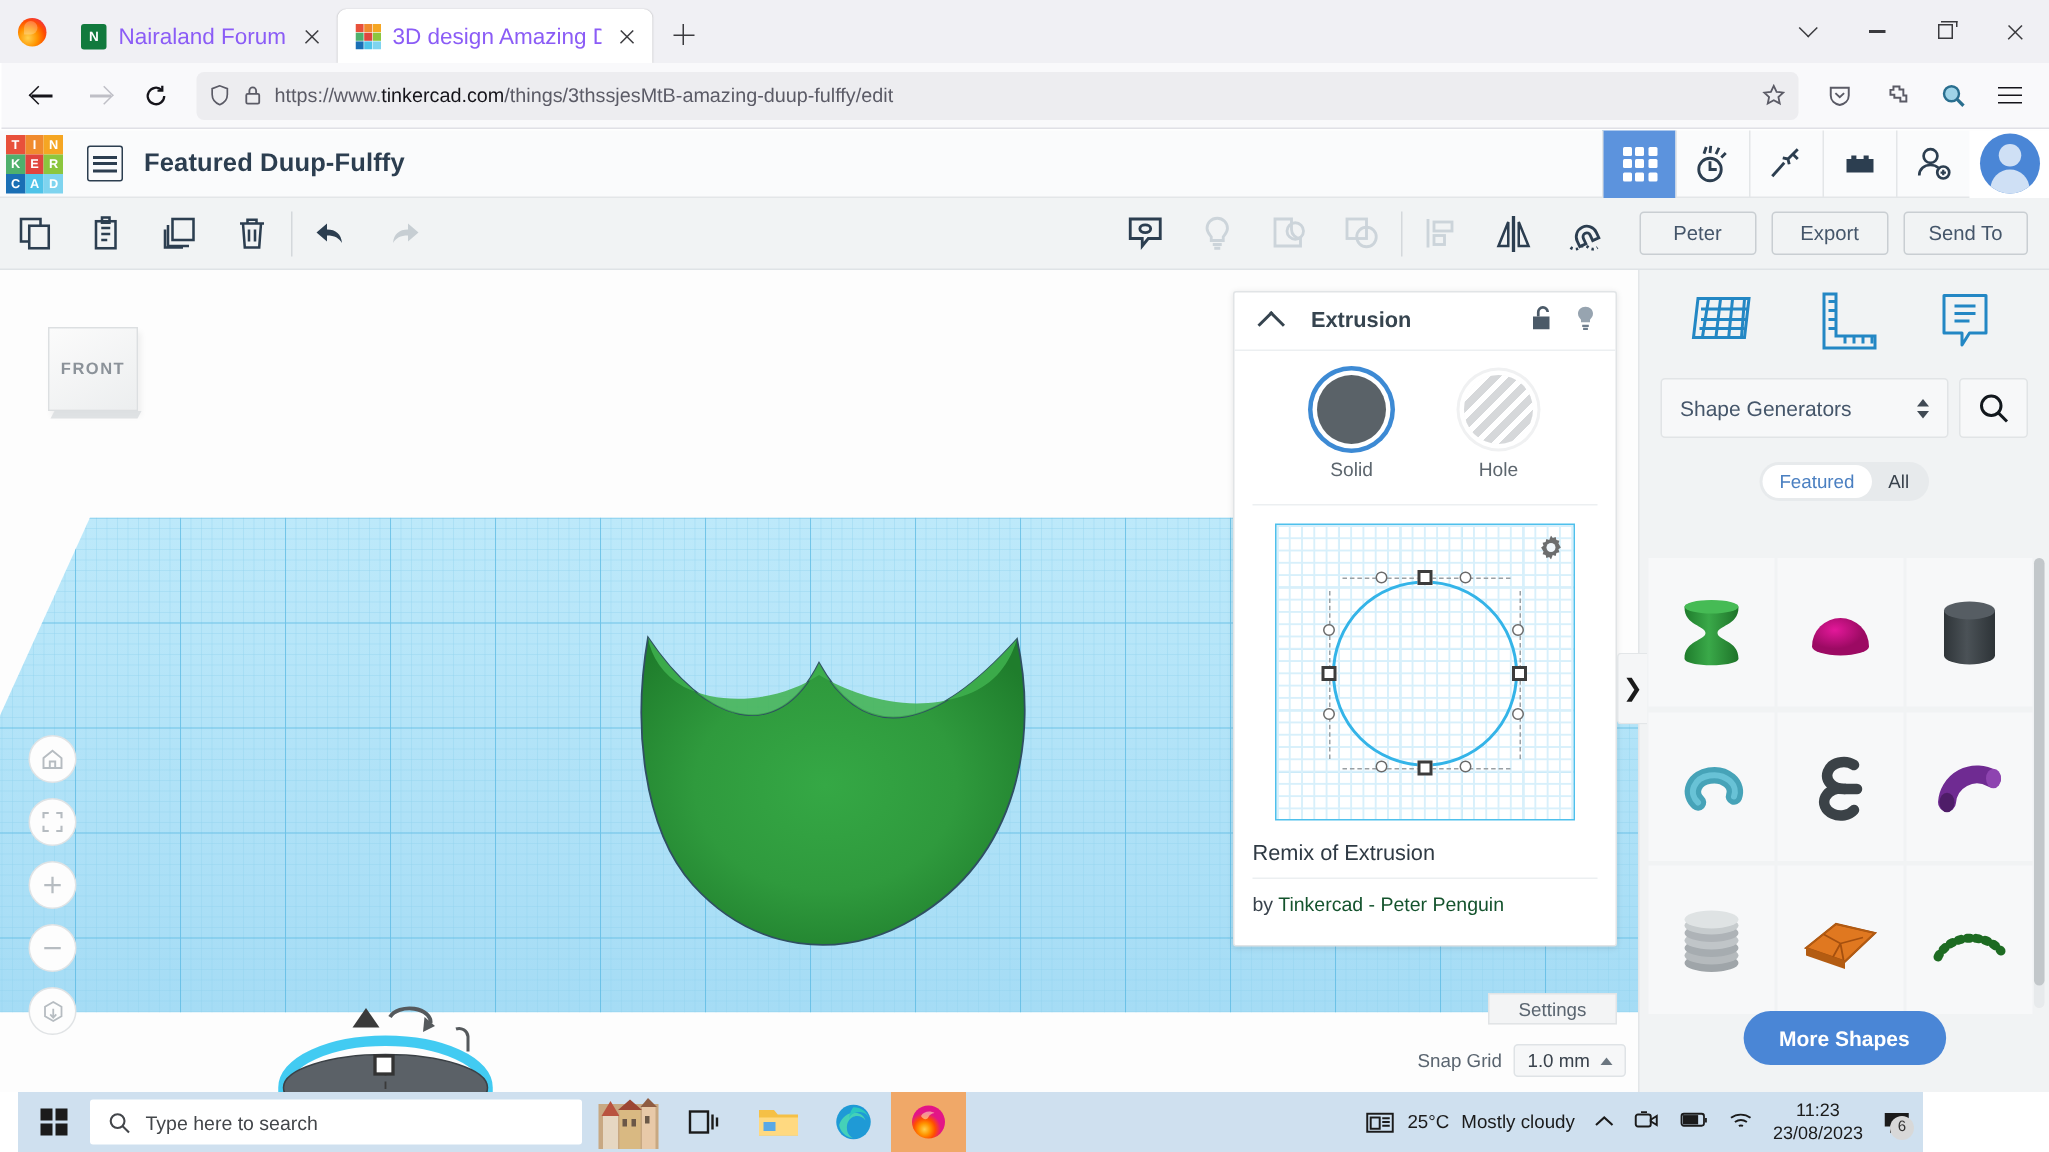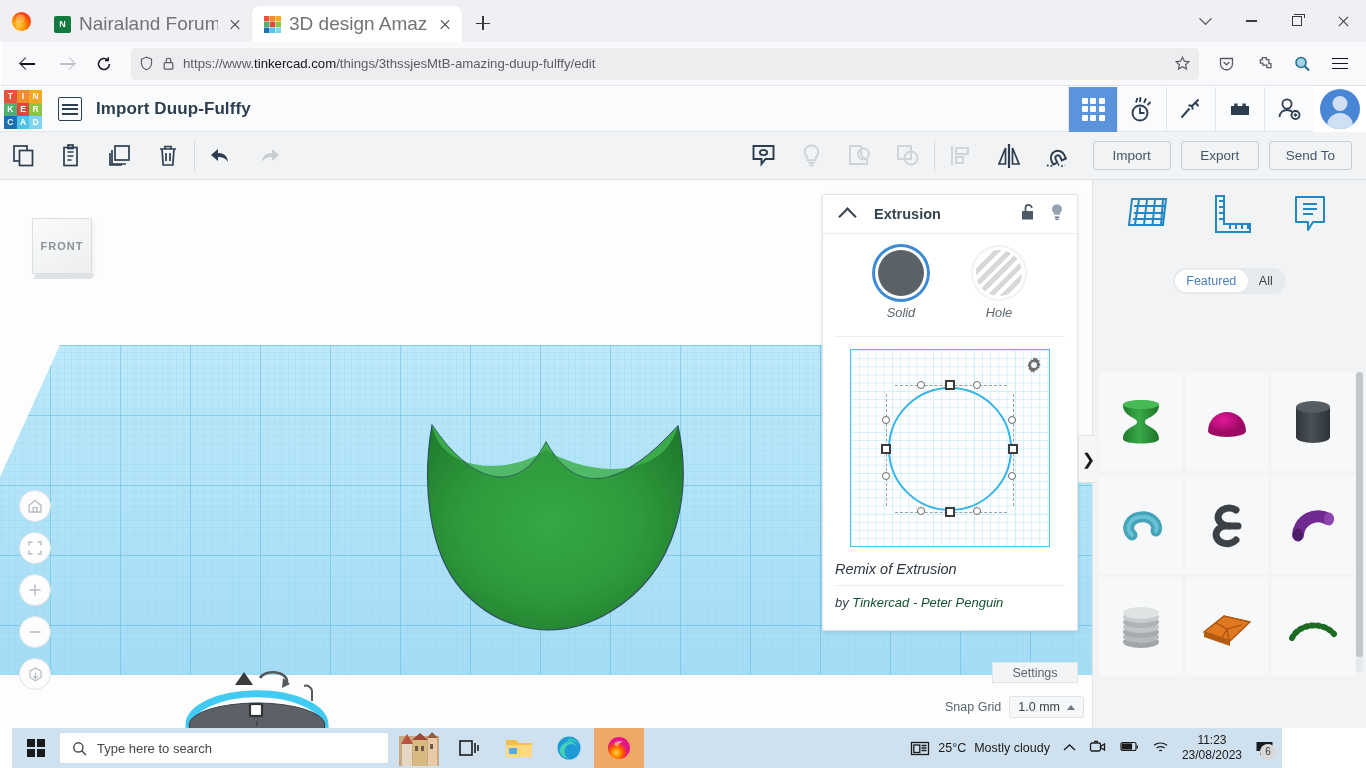--- a/index.html
+++ b/index.html
@@ -33,21 +33,21 @@
   .tabstrip { display: flex; align-items: flex-end; height: 42px; }
   .tab {
     height: 36px; display: flex; align-items: center; gap: 8px;
     padding: 0 8px 0 12px; min-width: 180px; max-width: 210px;
     border-radius: 6px 6px 0 0; position: relative;
   }
   .tab.inactive { color: #15141a; }
   .tab.active { background: #ffffff; box-shadow: 0 0 1px rgba(0,0,0,.2); }
   .tab .favicon { width: 17px; height: 17px; flex: 0 0 17px; }
   .tab .tabtext {
-    font-size: 19px; color: #737373; white-space: nowrap; overflow: hidden;
+    font-size: 15px; color: #8b5cf6; white-space: nowrap; overflow: hidden;
     text-overflow: clip; flex: 1 1 auto;
   }
   .tab .tabclose {
     width: 18px; height: 18px; flex: 0 0 18px; position: relative;
   }
   .tab .tabclose::before, .tab .tabclose::after {
     content: ""; position: absolute; left: 3px; top: 8.5px; width: 12px; height: 1.3px;
     background: #3a3a3e;
   }
   .tab .tabclose::before { transform: rotate(45deg); }
@@ -245,21 +245,21 @@
   .ext-head {
     height: 39px; display: flex; align-items: center; padding: 0 12px;
     border-bottom: 1px solid #eceff1;
   }
   .ext-caret {
     width: 13px; height: 13px; border-left: 2px solid #36444f; border-top: 2px solid #36444f;
     transform: rotate(45deg); margin-left: 6px; margin-top: 4px;
   }
   .ext-title { margin-left: 20px; font-size: 14.5px; font-weight: bold; color: #36444f; }
   .ext-head-icons { margin-left: auto; display: flex; align-items: center; gap: 12px; }
-  .ext-body { padding: 16px 0 8px; font-style: italic; }
+  .ext-body { padding: 16px 0 8px; }
   .sh-row { display: flex; justify-content: center; gap: 52px; }
   .sh-item { display: flex; flex-direction: column; align-items: center; gap: 9px; }
   .sh-circle { width: 46px; height: 46px; border-radius: 50%; }
   .sh-solid {
     background: #5a6268; box-shadow: 0 0 0 3px #fff, 0 0 0 6px #3d8ad4;
   }
   .sh-hole {
     background: repeating-linear-gradient(135deg, #fff 0 4px, #d6d8da 4px 9px);
     box-shadow: 0 0 0 3px #fff, 0 0 0 5px #f0f1f2;
   }
@@ -484,21 +484,21 @@
       <div style="background:#8cc63e">R</div>
       <div style="background:#1a6fb5">C</div>
       <div style="background:#4fc3e8">A</div>
       <div style="background:#7fd4ef">D</div>
     </div>
     <div class="doclist-icon">
         <i></i>
         <i></i>
         <i></i>
       </div>
-    <div class="tc-title">Import Duup-Fulffy</div>
+    <div class="tc-title">Featured Duup-Fulffy</div>
     <div class="tc-header-right">
       <div class="tc-hicon active">
         <span class="grid9">
             <i></i>
             <i></i>
             <i></i>
             <i></i>
             <i></i>
             <i></i>
             <i></i>
@@ -619,21 +619,21 @@
           </svg>
         </div>
         <div class="tb-btn">
           <svg width="28" height="28" viewBox="0 0 28 28" fill="none" stroke="#2c3e50" stroke-width="1.9">
             <path d="M7 16a7 7 0 0 1 14 0v4h-4.5v-4a2.5 2.5 0 0 0-5 0v4H7z" transform="rotate(-25 14 14)"></path>
             <path d="M4 23c2 1.5 4 1.5 6 0s4-1.5 6 0 4 1.5 6 0" stroke-dasharray="1.6 2.2"></path>
           </svg>
         </div>
       </div>
       <div class="tb-actions">
-        <div class="tb-action-btn">Import</div>
+        <div class="tb-action-btn">Peter</div>
         <div class="tb-action-btn">Export</div>
         <div class="tb-action-btn">Send To</div>
       </div>
     </div>
   </div>
 
   <div class="canvas">
 
     <svg class="workplane" viewBox="0 0 1280 330">
       <defs>
@@ -836,20 +836,35 @@
           <path d="M23 15h-5M23 21h-5M23 27h-5M23 33h-5M29 38v5M35 38v5M41 38v5M47 38v5"></path>
         </svg>
       </span>
       <span>
         <svg width="56" height="56" viewBox="0 0 56 56" fill="none" stroke="#2387c4" stroke-width="2">
           <path d="M14 11h28v25H31l-5 8v-8H14z" stroke-linejoin="round"></path>
           <path d="M21 18h14M21 23h14M21 28h10"></path>
         </svg>
       </span>
     </div>
+    <div class="rp-selectrow">
+      <div class="rp-select">
+        <span>Shape Generators</span>
+        <span class="sel-caret">
+            <i></i>
+            <i></i>
+          </span>
+      </div>
+      <div class="rp-search">
+        <svg width="22" height="22" viewBox="0 0 22 22" fill="none" stroke="#12181d" stroke-width="2">
+          <circle cx="9.5" cy="9.5" r="6.5"></circle>
+            <path d="M14.4 14.4 20 20"></path>
+        </svg>
+      </div>
+    </div>
     <div class="rp-tabs">
       <div class="rp-tab sel">Featured</div>
       <div class="rp-tab">All</div>
     </div>
 
     <div class="rp-grid">
       <div class="rp-cell">
         <svg width="62" height="62" viewBox="0 0 62 62">
           <defs>
               <linearGradient id="g1" x1="0" x2="1">
@@ -929,20 +944,21 @@
       <div class="rp-cell">
         <svg width="62" height="62" viewBox="0 0 62 62" fill="none">
           <path d="M10 42 a24 20 0 0 1 42 -4" stroke="#1d6b22" stroke-width="6" stroke-linecap="round" stroke-dasharray="2 4"></path>
         </svg>
       </div>
     </div>
 
     <div class="rp-scroll">
         <i></i>
       </div>
+    <div class="more-shapes">More Shapes</div>
   </div>
 
   <div class="taskbar">
     <div class="start-btn">
       <span class="win-logo">
           <i></i>
           <i></i>
           <i></i>
           <i></i>
         </span>

